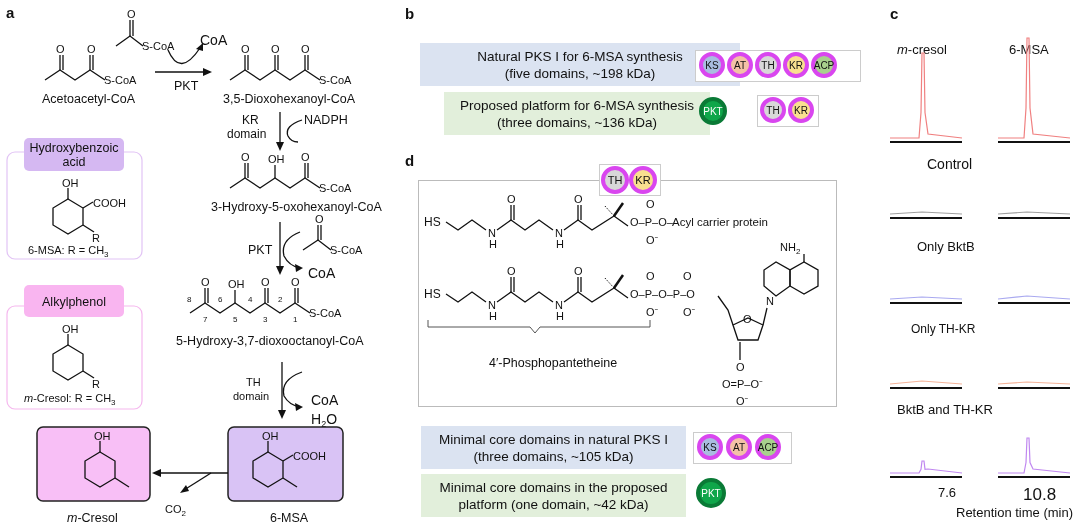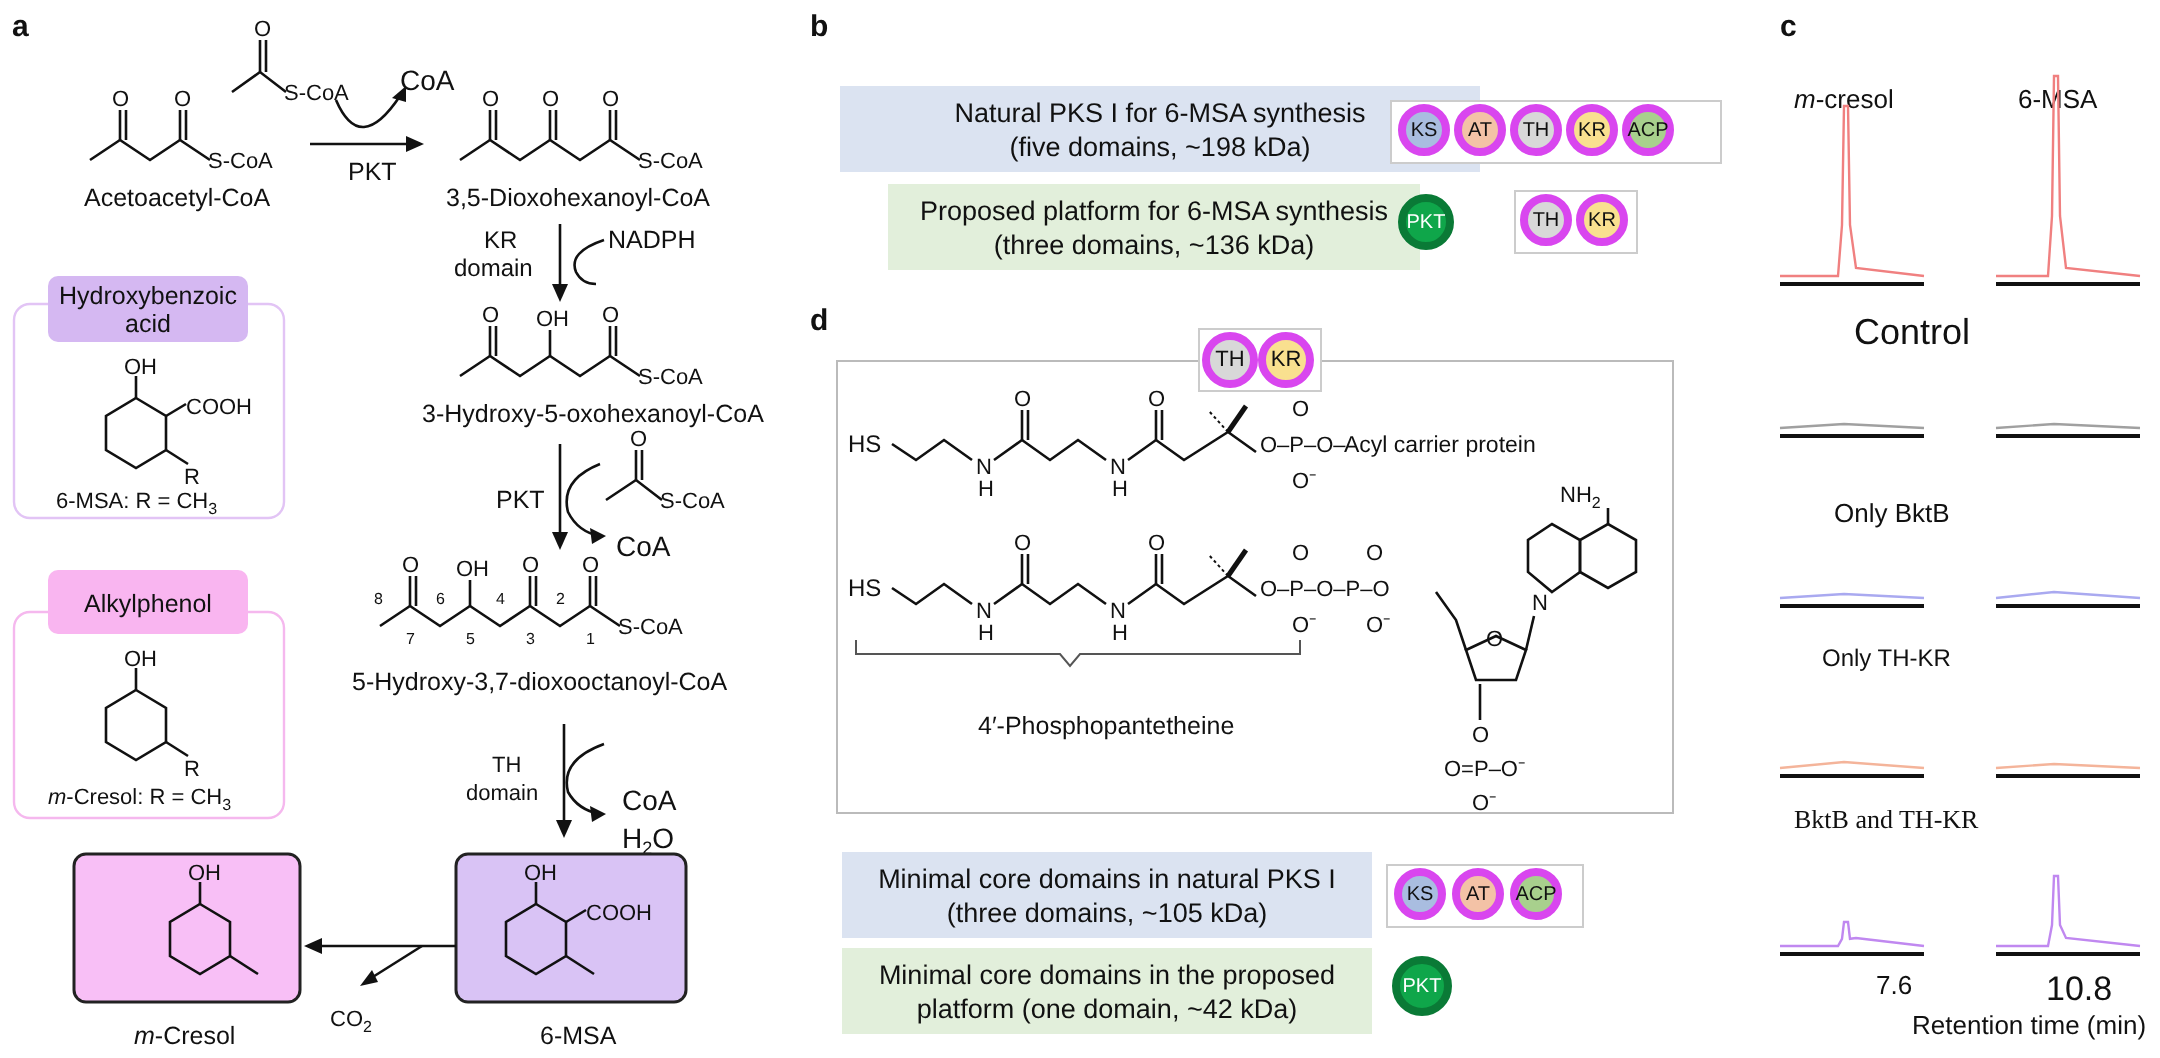--- a/index.html
+++ b/index.html
@@ -319,19 +319,19 @@
       <line x1="890" x2="962" y1="388" y2="388" stroke="#111" stroke-width="2"></line>
       <path d="M998,384 L1027,382 L1070,384" fill="none" stroke="#f4b49a" stroke-width="1.2"></path>
       <line x1="998" x2="1070" y1="388" y2="388" stroke="#111" stroke-width="2"></line>
       <path d="M890,473 L919,473 L921,469.4 L922,461 L924,461 L925,469.4 L928,469 L962,473" fill="none" stroke="#c088f0" stroke-width="1.2"></path>
       <line x1="890" x2="962" y1="477" y2="477" stroke="#111" stroke-width="2"></line>
       <path d="M998,473 L1024,473 L1026,462.5 L1027,438 L1029,438 L1030,462.5 L1033,469 L1070,473" fill="none" stroke="#c088f0" stroke-width="1.2"></path>
       <line x1="998" x2="1070" y1="477" y2="477" stroke="#111" stroke-width="2"></line>
     </g>
 </svg>
 
-<div style="position:absolute;left:927px;top:156px;font-size:18px;">Control</div>
-<div style="position:absolute;left:917px;top:249px;font-size:13px;">Only BktB</div>
+<div style="position:absolute;left:927px;top:156px;font-size:14px;">Control</div>
+<div style="position:absolute;left:917px;top:239px;font-size:13px;">Only BktB</div>
 <div style="position:absolute;left:911px;top:322px;font-size:12px;">Only TH-KR</div>
-<div style="position:absolute;left:897px;top:402px;font-size:13px;font-family:Liberation Serif, serif;">BktB and TH-KR</div>
+<div style="position:absolute;left:897px;top:402px;font-size:13px;">BktB and TH-KR</div>
 <div style="position:absolute;left:913px;top:485px;font-size:13px;margin-left:25px;">7.6</div>
 <div style="position:absolute;left:1023px;top:485px;font-size:17px;">10.8</div>
 <div style="position:absolute;left:919px;top:505px;font-size:13px;margin-left:37px;">Retention time (min)</div>
 
 </body></html>

